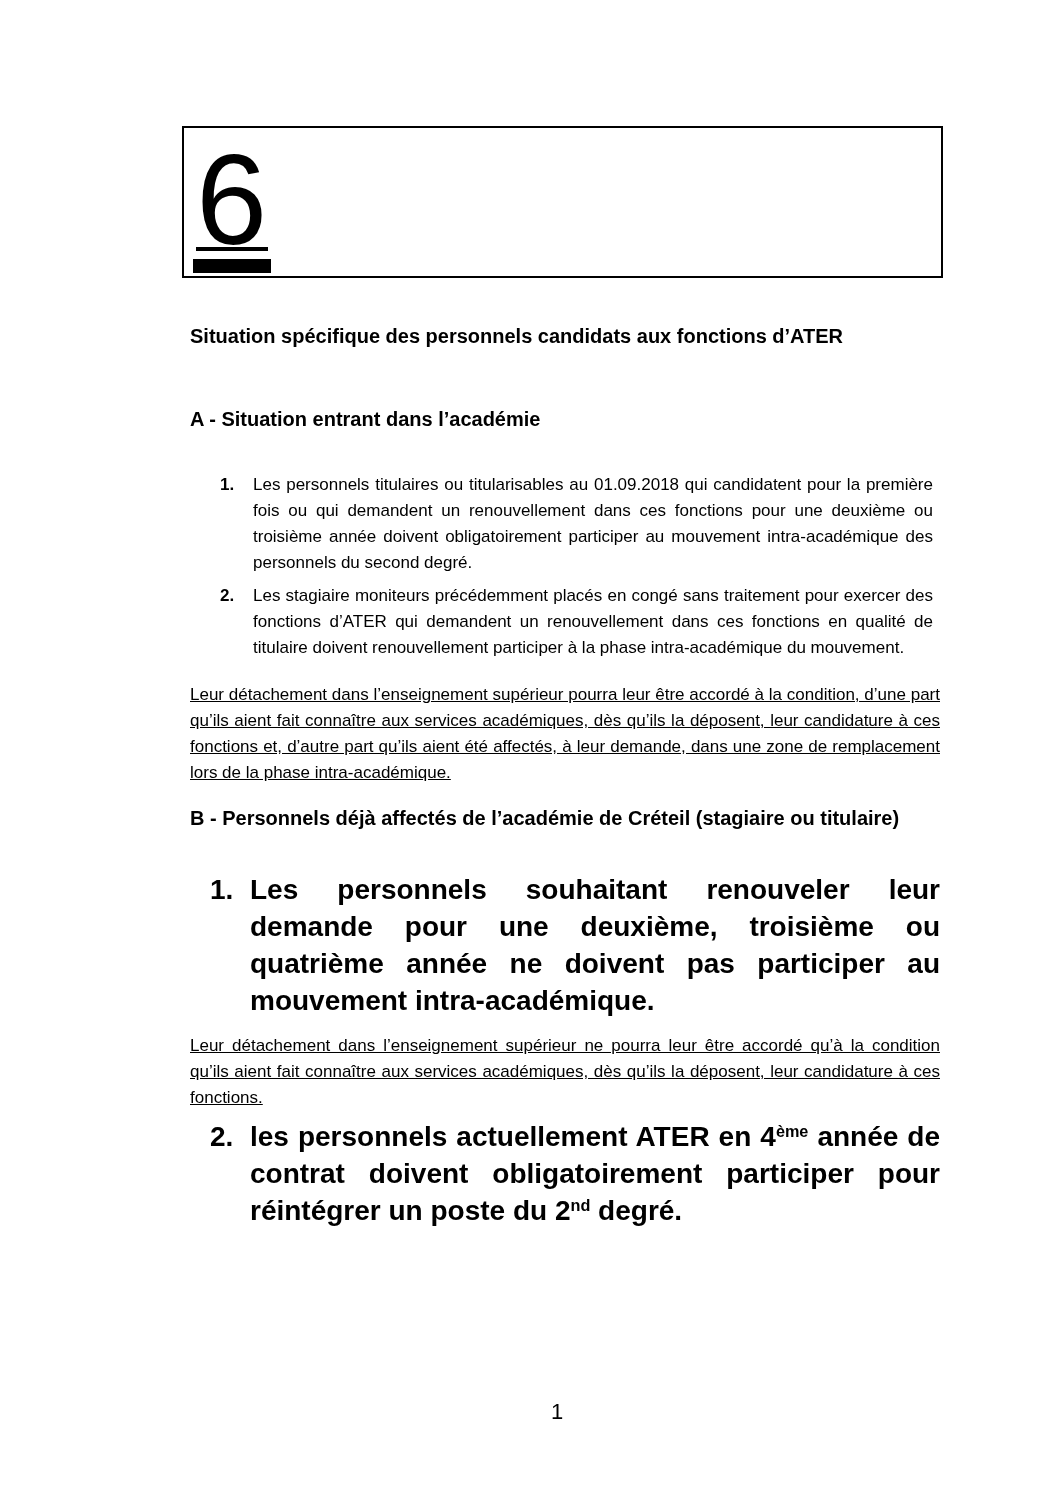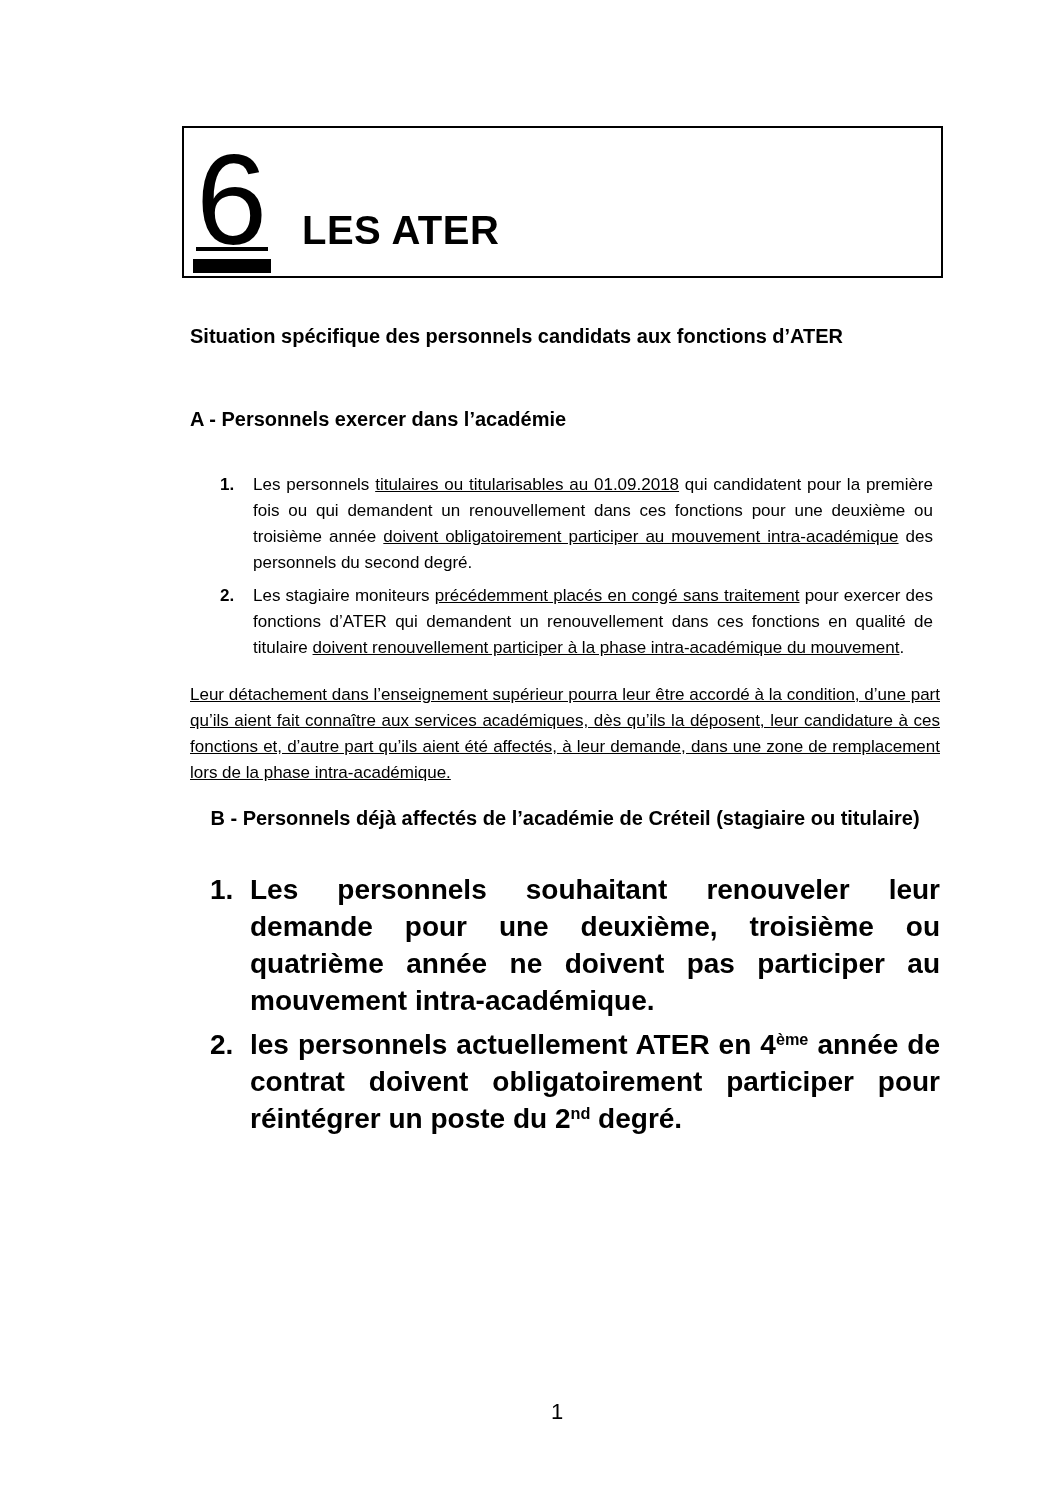--- a/index.html
+++ b/index.html
@@ -73,21 +73,21 @@
     line-height: 22px;
     font-weight: 700;
   }
   .sec-heading {
     margin: 0;
     font-size: 20px;
     line-height: 22px;
     font-weight: 700;
   }
   .a-heading { margin-top: 61px; }
-  .b-heading { margin-top: 21px; text-align: center; }
+  .b-heading { margin-top: 21px; }
   .a-list { margin-top: 42px; }
   .a-item { display: flex; }
   .a-item.second { margin-top: 7px; }
   .a-marker {
     flex: 0 0 33px;
     margin-left: 30px;
     font-weight: 700;
     font-size: 17px;
     line-height: 26px;
   }
@@ -99,48 +99,47 @@
 
   .b-item { display: flex; font-weight: 700; font-size: 28px; line-height: 37px; }
   .b-item-1 { margin-top: 42px; }
   .b-item-2 { margin-top: 7px; }
   .b-marker {
     flex: 0 0 40px;
     margin-left: 20px;
   }
   .b-text { width: 690px; text-align: justify; }
 
-  .u { text-decoration: underline; }
+  .u { }
   .sup { font-size: 0.58em; vertical-align: 0.55em; line-height: 0; }
 
   .page-number {
     position: absolute;
     left: 551px;
     top: 1399px;
     font-size: 22px;
     line-height: 26px;
   }
 </style>
 </head>
 <body>
 
 <div class="page">
 
   <div class="header-box">
     <div class="chapter-number">6</div>
     <div class="chapter-num-underline"></div>
     <div class="chapter-bar"></div>
-    <h1 class="chapter-title">LES ATER</h1>
   </div>
 
   <div class="content">
 
     <h2 class="intro-heading">Situation spécifique des personnels candidats aux fonctions d’ATER</h2>
 
-    <h3 class="sec-heading a-heading">A - Personnels exercer dans l’académie</h3>
+    <h3 class="sec-heading a-heading">A - Situation entrant dans l’académie</h3>
 
     <div class="a-list">
       <div class="a-item">
         <span class="a-marker">1.</span>
         <span class="a-text"><span>Les personnels </span><span class="u">titulaires ou titularisables au 01.09.2018</span><span> qui candidatent pour la première fois ou qui demandent un renouvellement dans ces fonctions pour une deuxième ou troisième année </span><span class="u">doivent obligatoirement participer au mouvement intra-académique</span><span> des personnels du second degré.</span></span>
       </div>
       <div class="a-item second">
         <span class="a-marker">2.</span>
         <span class="a-text"><span>Les stagiaire moniteurs </span><span class="u">précédemment placés en congé sans traitement</span><span> pour exercer des fonctions d’ATER qui demandent un renouvellement dans ces fonctions en qualité de titulaire </span><span class="u">doivent renouvellement participer à la phase intra-académique du mouvement</span><span>.</span></span>
       </div>
@@ -148,20 +147,21 @@
 
     <p class="para para-a">Leur détachement dans l’enseignement supérieur pourra leur être accordé à la condition, d’une part qu’ils aient fait connaître aux services académiques, dès qu’ils la déposent, leur candidature à ces fonctions et, d’autre part qu’ils aient été affectés, à leur demande, dans une zone de remplacement lors de la phase intra-académique.</p>
 
     <h3 class="sec-heading b-heading">B - Personnels déjà affectés de l’académie de Créteil (stagiaire ou titulaire)</h3>
 
     <div class="b-item b-item-1">
       <span class="b-marker">1.</span>
       <span class="b-text"><span>Les personnels souhaitant renouveler leur demande pour une deuxième, troisième ou quatrième année ne doivent pas participer au mouvement intra-académique.</span></span>
     </div>
 
+    <p class="para para-b">Leur détachement dans l’enseignement supérieur ne pourra leur être accordé qu’à la condition qu’ils aient fait connaître aux services académiques, dès qu’ils la déposent, leur candidature à ces fonctions.</p>
 
     <div class="b-item b-item-2">
       <span class="b-marker">2.</span>
       <span class="b-text"><span>les personnels actuellement ATER en 4</span><span class="sup">ème</span><span> année de contrat doivent obligatoirement participer pour réintégrer un poste du 2</span><span class="sup">nd</span><span> degré.</span></span>
     </div>
 
   </div>
 
   <div class="page-number">1</div>
 

